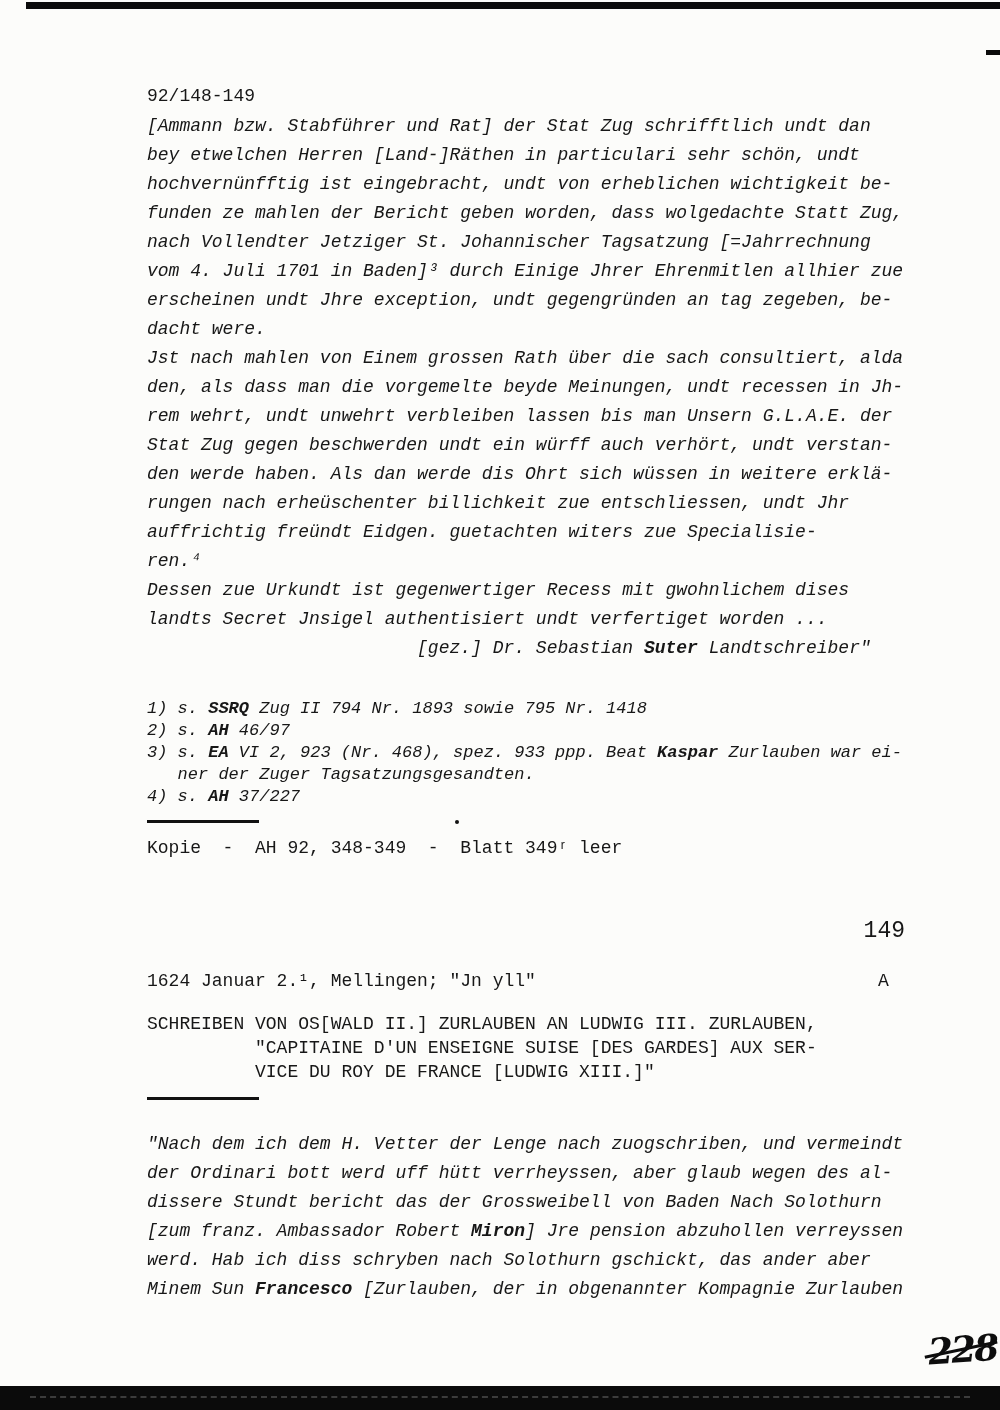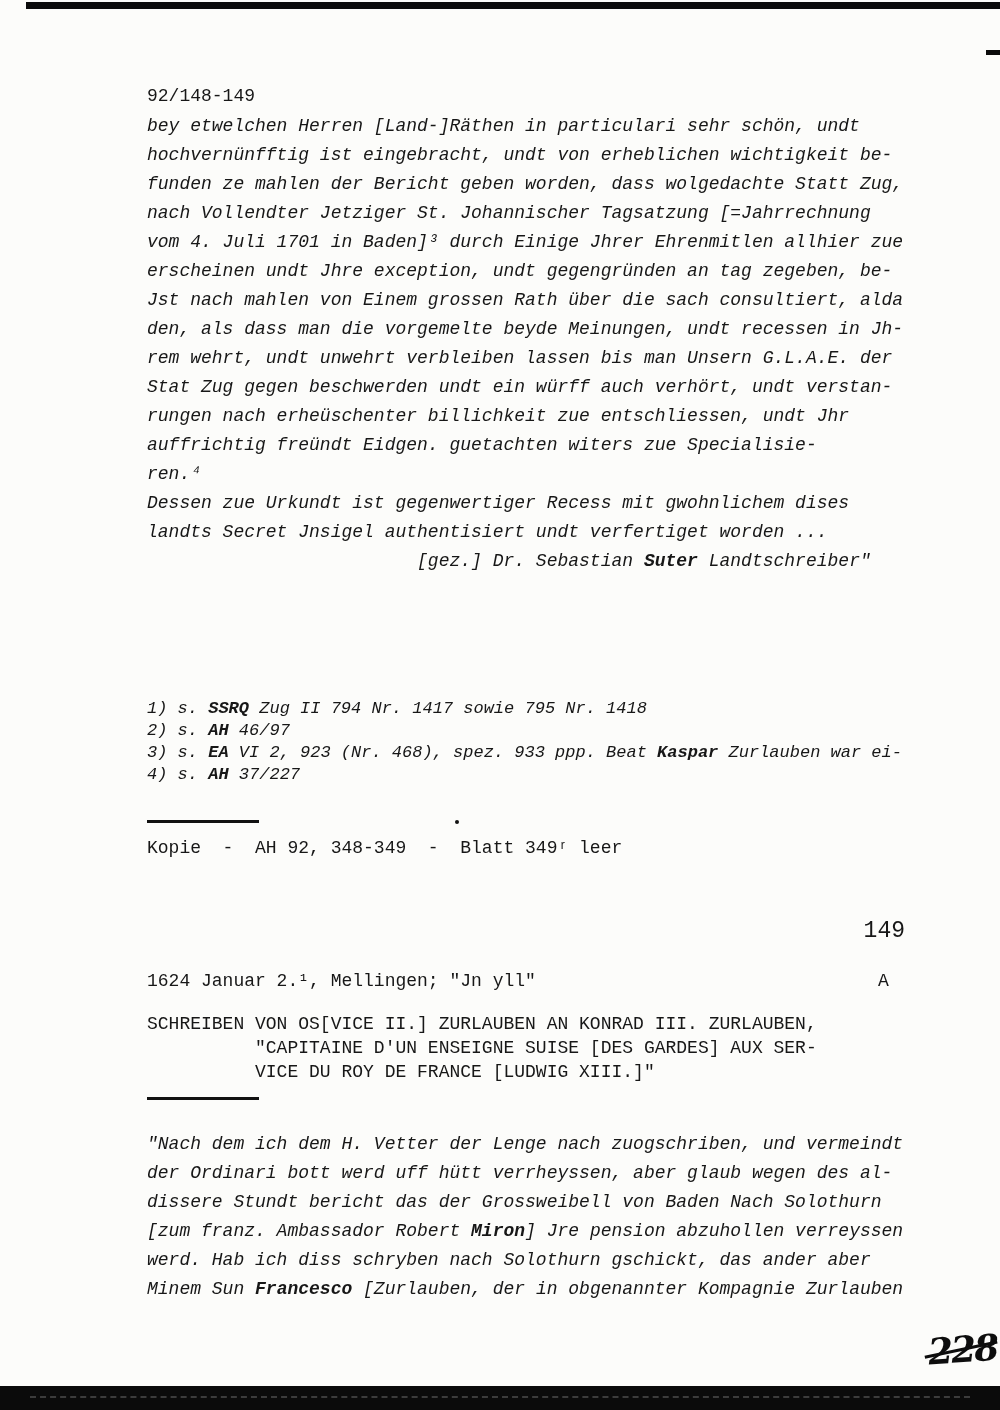--- a/index.html
+++ b/index.html
@@ -59,56 +59,60 @@
 
 <div class="page">
 
   <div class="abs top-bar"></div>
   <div class="abs top-right-tick"></div>
   <div class="abs speck"></div>
 
   <div class="abs archive-ref">92/148-149</div>
 
   <div class="abs transcription italic">
+      <div class="tline"><span>[Ammann bzw. Stabführer und Rat] der Stat Zug schrifftlich undt dan</span></div>
       <div class="tline"><span>bey etwelchen Herren [Land-]Räthen in particulari sehr schön, undt</span></div>
       <div class="tline"><span>hochvernünfftig ist eingebracht, undt von erheblichen wichtigkeit be-</span></div>
       <div class="tline"><span>funden ze mahlen der Bericht geben worden, dass wolgedachte Statt Zug,</span></div>
       <div class="tline"><span>nach Vollendter Jetziger St. Johannischer Tagsatzung [=Jahrrechnung</span></div>
       <div class="tline"><span>vom 4. Juli 1701 in Baden]³ durch Einige Jhrer Ehrenmitlen allhier zue</span></div>
       <div class="tline"><span>erscheinen undt Jhre exception, undt gegengründen an tag zegeben, be-</span></div>
+      <div class="tline"><span>dacht were.</span></div>
       <div class="tline"><span>Jst nach mahlen von Einem grossen Rath über die sach consultiert, alda</span></div>
       <div class="tline"><span>den, als dass man die vorgemelte beyde Meinungen, undt recessen in Jh-</span></div>
       <div class="tline"><span>rem wehrt, undt unwehrt verbleiben lassen bis man Unsern G.L.A.E. der</span></div>
       <div class="tline"><span>Stat Zug gegen beschwerden undt ein würff auch verhört, undt verstan-</span></div>
+      <div class="tline"><span>den werde haben. Als dan werde dis Ohrt sich wüssen in weitere erklä-</span></div>
       <div class="tline"><span>rungen nach erheüschenter billichkeit zue entschliessen, undt Jhr</span></div>
       <div class="tline"><span>auffrichtig freündt Eidgen. guetachten witers zue Specialisie-</span></div>
       <div class="tline"><span>ren.⁴</span></div>
       <div class="tline"><span>Dessen zue Urkundt ist gegenwertiger Recess mit gwohnlichem dises</span></div>
       <div class="tline"><span>landts Secret Jnsigel authentisiert undt verfertiget worden ...</span></div>
       <div class="tline"><span>                         [gez.] Dr. Sebastian </span><span class="b">Suter</span><span> Landtschreiber"</span></div>
     </div>
 
   <div class="abs footnotes italic">
-      <div class="tline"><span>1) s. </span><span class="b">SSRQ</span><span> Zug II 794 Nr. 1417 sowie 795 Nr. 1418</span></div>
+      <div class="tline"><span>1) s. </span><span class="b">SSRQ</span><span> Zug II 794 Nr. 1893 sowie 795 Nr. 1418</span></div>
       <div class="tline"><span>2) s. </span><span class="b">AH</span><span> 46/97</span></div>
       <div class="tline"><span>3) s. </span><span class="b">EA</span><span> VI 2, 923 (Nr. 468), spez. 933 ppp. Beat </span><span class="b">Kaspar</span><span> Zurlauben war ei-</span></div>
+      <div class="tline"><span>   ner der Zuger Tagsatzungsgesandten.</span></div>
       <div class="tline"><span>4) s. </span><span class="b">AH</span><span> 37/227</span></div>
     </div>
 
   <div class="abs rule rule1"></div>
 
   <div class="abs source-line">Kopie  -  AH 92, 348-349  -  Blatt 349ʳ leer</div>
 
   <div class="abs entry-number">149</div>
 
   <div class="abs date-line">1624 Januar 2.¹, Mellingen; "Jn yll"</div>
   <div class="abs marginal-letter">A</div>
 
   <div class="abs title-block">
-      <div class="tline"><span>SCHREIBEN VON OS[VICE II.] ZURLAUBEN AN KONRAD III. ZURLAUBEN,</span></div>
+      <div class="tline"><span>SCHREIBEN VON OS[WALD II.] ZURLAUBEN AN LUDWIG III. ZURLAUBEN,</span></div>
       <div class="tline"><span>          "CAPITAINE D'UN ENSEIGNE SUISE [DES GARDES] AUX SER-</span></div>
       <div class="tline"><span>          VICE DU ROY DE FRANCE [LUDWIG XIII.]"</span></div>
     </div>
 
   <div class="abs rule rule2"></div>
 
   <div class="abs letter-body italic">
       <div class="tline"><span>"Nach dem ich dem H. Vetter der Lenge nach zuogschriben, und vermeindt</span></div>
       <div class="tline"><span>der Ordinari bott werd uff hütt verrheyssen, aber glaub wegen des al-</span></div>
       <div class="tline"><span>dissere Stundt bericht das der Grossweibell von Baden Nach Solothurn</span></div>

